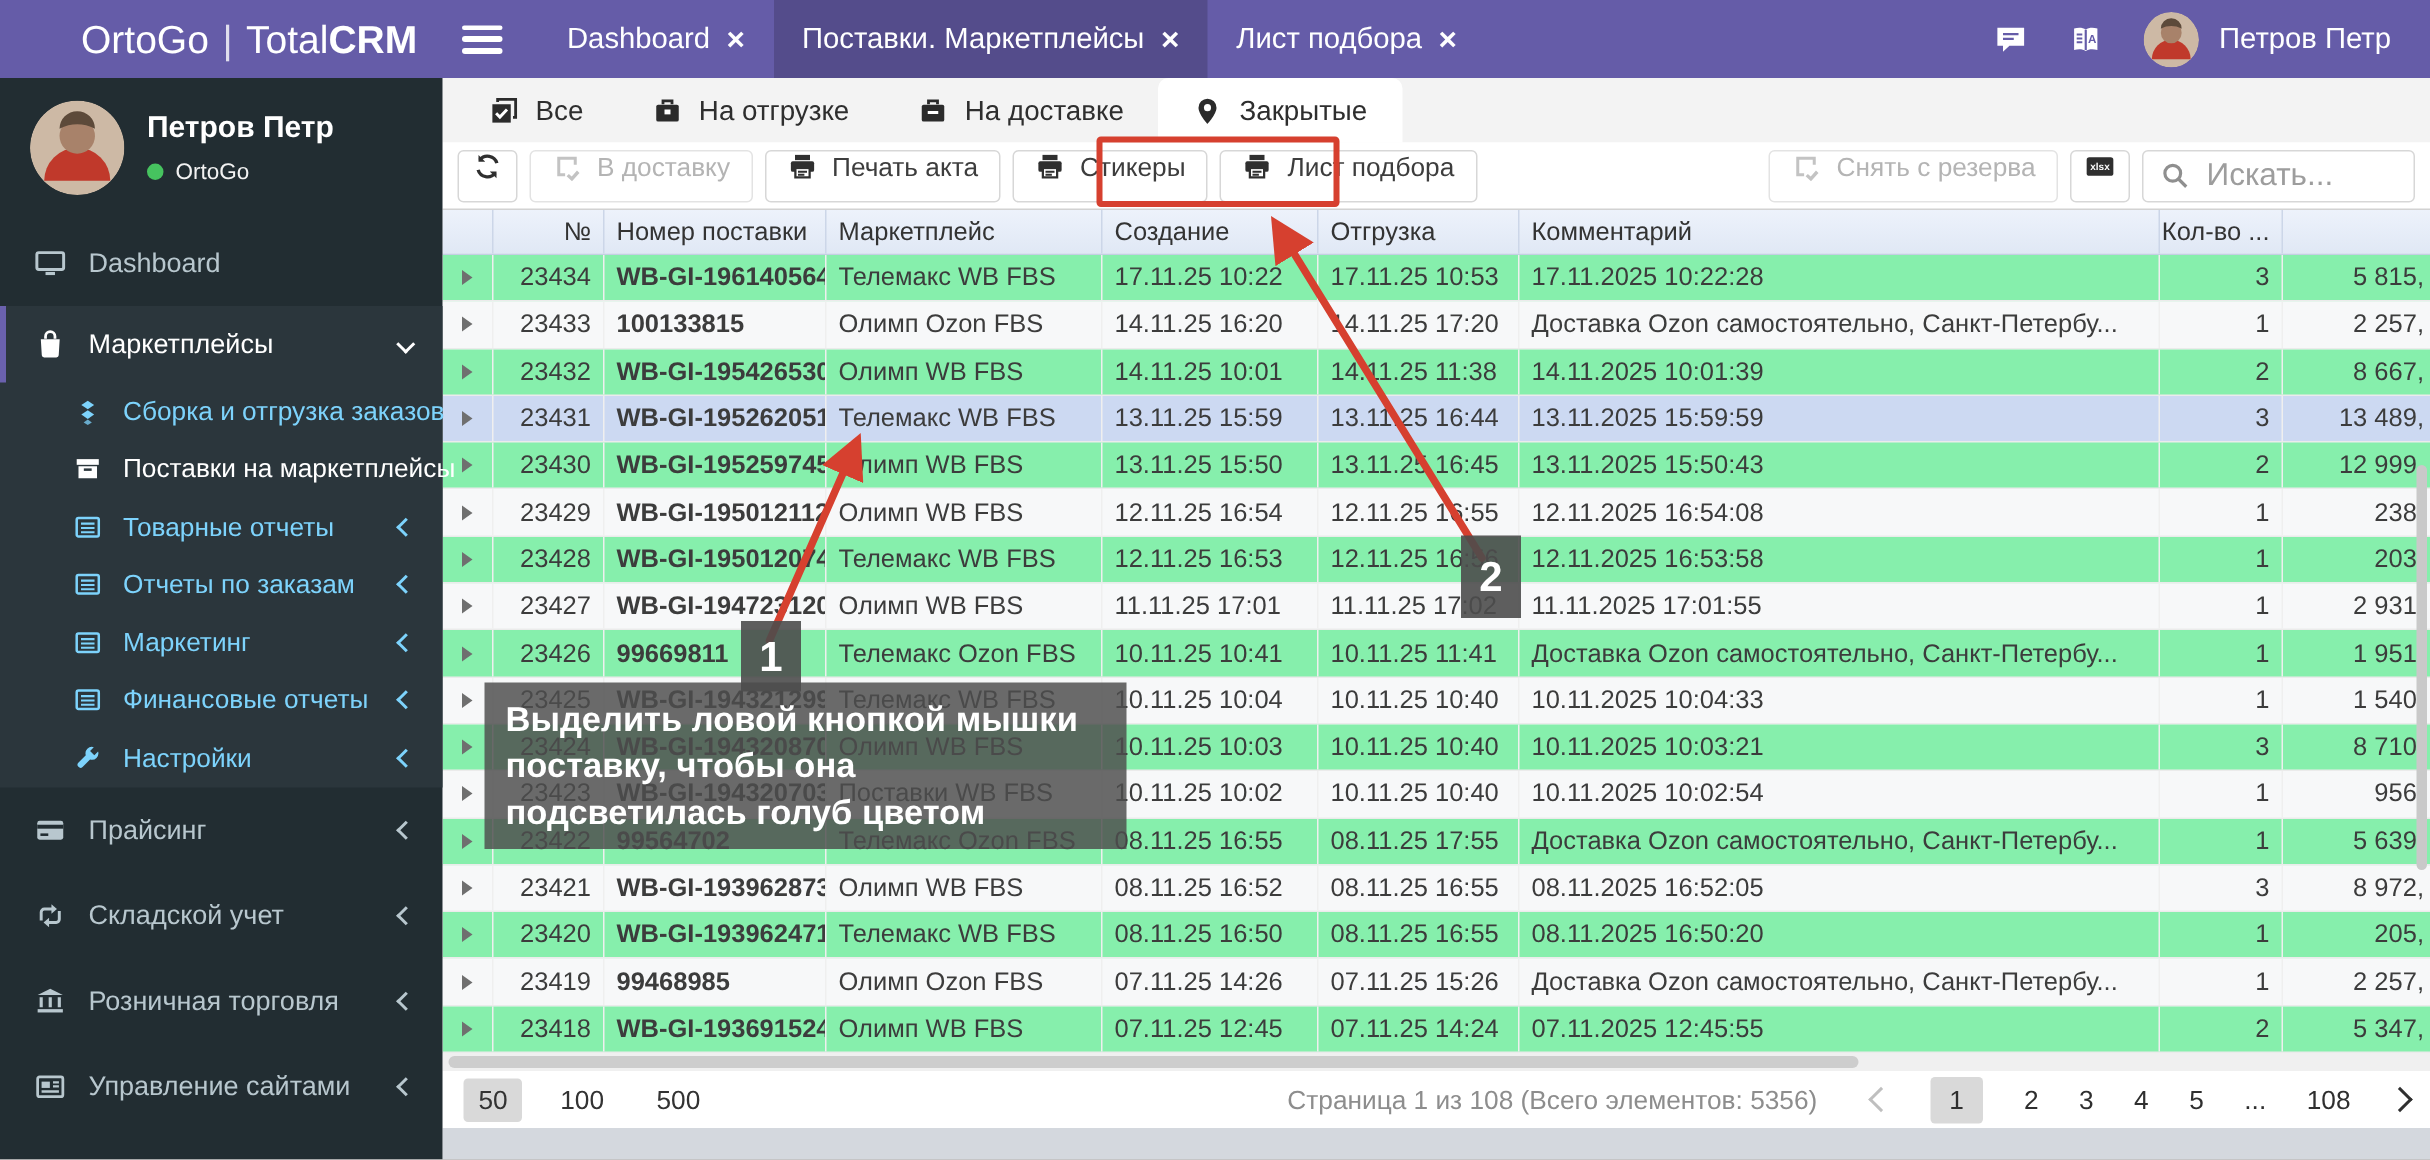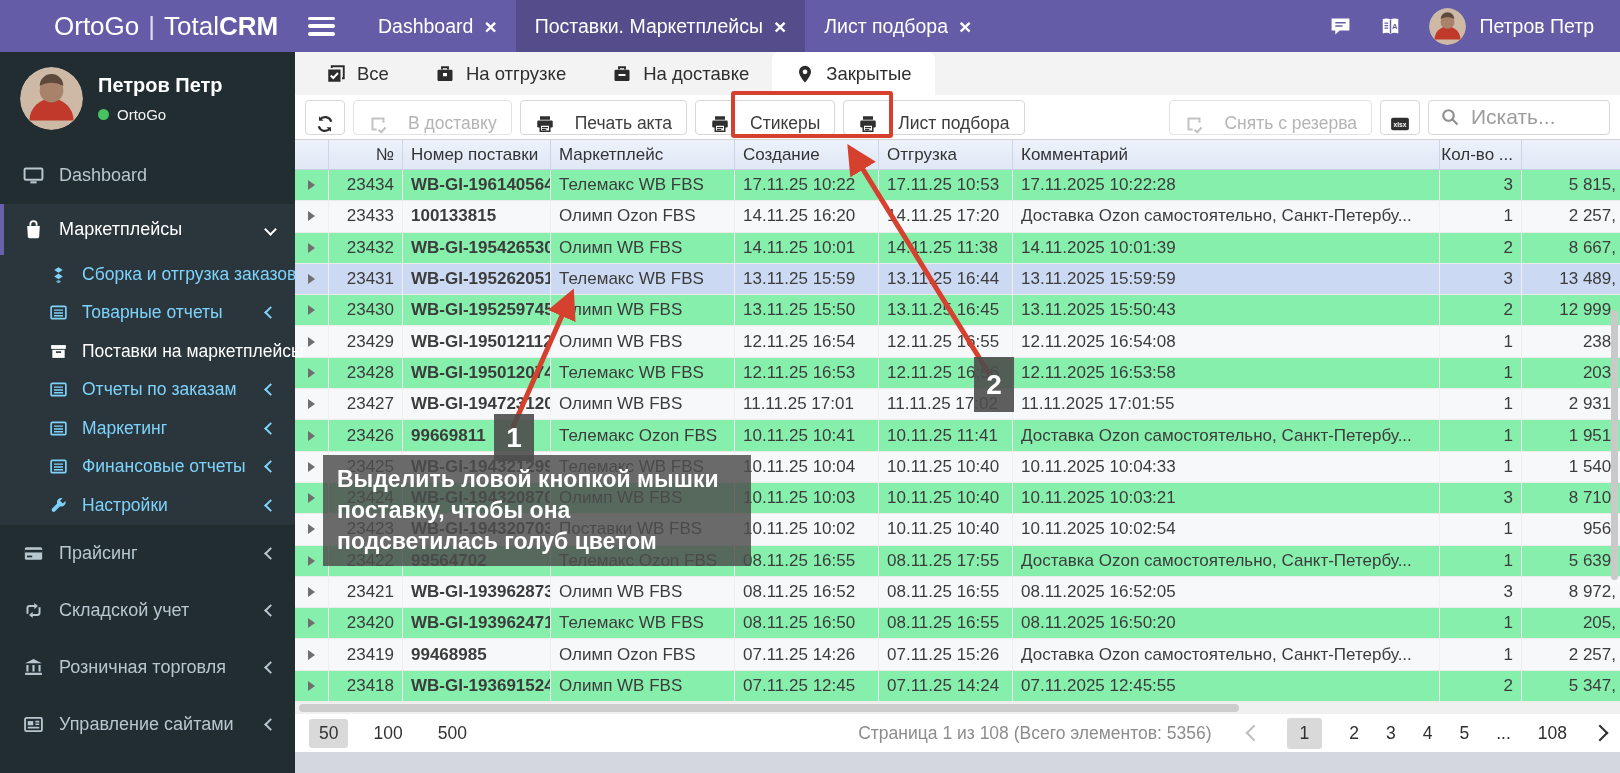--- a/index.html
+++ b/index.html
@@ -54,21 +54,21 @@
 
   
   .main { position:absolute; left:295px; top:52px; right:0; bottom:0; background:#fff;
           display:flex; flex-direction:column; }
   .ftabs { height:43px; flex:none; background:#f3f3f3; display:flex; align-items:stretch; padding-left:8px; }
   .ftab { display:flex; align-items:center; gap:11px; padding:0 23px; font-size:18.5px; color:#2e2e2e; cursor:pointer; }
   .ftab.active { background:#fff; border-radius:7px 7px 0 0; }
   .ficon { width:20px; height:20px; color:#2b2b2b; } .ficon svg { width:100%; height:100%; }
 
   .toolbar { height:44px; flex:none; display:flex; align-items:center; gap:8px; padding:0 10px; background:#fff; }
-  .tbtn { display:flex; align-items:flex-end; gap:20px; height:35px; padding:0 14px; border:1px solid #d7d7d7;
+  .tbtn { display:flex; align-items:flex-start; gap:10px; height:35px; padding:0 14px; border:1px solid #d7d7d7;
           border-radius:4px; background:#fff; font-family:inherit; font-size:17.5px; color:#3d3d3d; cursor:pointer; }
   .tbtn.icon-only { padding:0 9px; }
   .tbtn.disabled { color:#b4b4b4; border-color:#e3e3e3; }
   .tbtn.disabled .ticon { color:#c3c3c3; }
   .ticon { width:20px; height:20px; color:#2f2f2f; } .ticon svg { width:100%; height:100%; }
   .toolbar-right { margin-left:auto; display:flex; align-items:center; gap:8px; }
   .search-wrap { display:flex; align-items:center; gap:9px; width:182px; height:35px; padding:0 11px;
                  border:1px solid #d7d7d7; border-radius:4px; background:#fff; }
   .search-wrap .ticon { color:#8f8f8f; flex:none; }
   .search-wrap input { border:none; outline:none; width:100%; font-family:inherit; font-size:21px; color:#444; }
@@ -214,35 +214,35 @@
             <span class="chev chev-down"></span>
           </div>
           <div class="sub-item">
             <span class="sicon"><svg viewBox="0 0 16 16">
                 <path d="M8 1.8 11.6 4.2 8 6.6 4.4 4.2z" fill="currentColor"></path>
                 <path d="M8 7.2 11.6 9.6 8 12 4.4 9.6z" fill="currentColor"></path>
                 <path d="M8 12.4 10.3 14 8 15.4 5.7 14z" fill="currentColor" opacity=".75"></path>
               </svg></span>
             <span class="mlabel">Сборка и отгрузка заказов</span>
           </div>
-          <div class="sub-item">
-            <span class="sicon"><svg viewBox="0 0 16 16">
-                <rect x="1.8" y="2.8" width="12.4" height="10.4" rx="1" fill="none" stroke="currentColor" stroke-width="1.4"></rect>
-                <path d="M4.2 6h7.6M4.2 8.4h7.6M4.2 10.8h7.6" stroke="currentColor" stroke-width="1.2"></path>
-              </svg></span>
-            <span class="mlabel">Товарные отчеты</span>
-            <span class="chev chev-left"></span>
-          </div>
           <div class="sub-item active">
             <span class="sicon"><svg viewBox="0 0 16 16">
                 <rect x="1.8" y="2.6" width="12.4" height="3.2" fill="currentColor"></rect>
                 <path d="M2.8 6.6h10.4v6.8H2.8z" fill="currentColor"></path>
                 <rect x="5.8" y="7.8" width="4.4" height="1.4" fill="#2b363c"></rect>
               </svg></span>
             <span class="mlabel">Поставки на маркетплейсы</span>
+          </div>
+          <div class="sub-item">
+            <span class="sicon"><svg viewBox="0 0 16 16">
+                <rect x="1.8" y="2.8" width="12.4" height="10.4" rx="1" fill="none" stroke="currentColor" stroke-width="1.4"></rect>
+                <path d="M4.2 6h7.6M4.2 8.4h7.6M4.2 10.8h7.6" stroke="currentColor" stroke-width="1.2"></path>
+              </svg></span>
+            <span class="mlabel">Товарные отчеты</span>
+            <span class="chev chev-left"></span>
           </div>
           <div class="sub-item">
             <span class="sicon"><svg viewBox="0 0 16 16">
                 <rect x="1.8" y="2.8" width="12.4" height="10.4" rx="1" fill="none" stroke="currentColor" stroke-width="1.4"></rect>
                 <path d="M4.2 6h7.6M4.2 8.4h7.6M4.2 10.8h7.6" stroke="currentColor" stroke-width="1.2"></path>
               </svg></span>
             <span class="mlabel">Отчеты по заказам</span>
             <span class="chev chev-left"></span>
           </div>
           <div class="sub-item">

